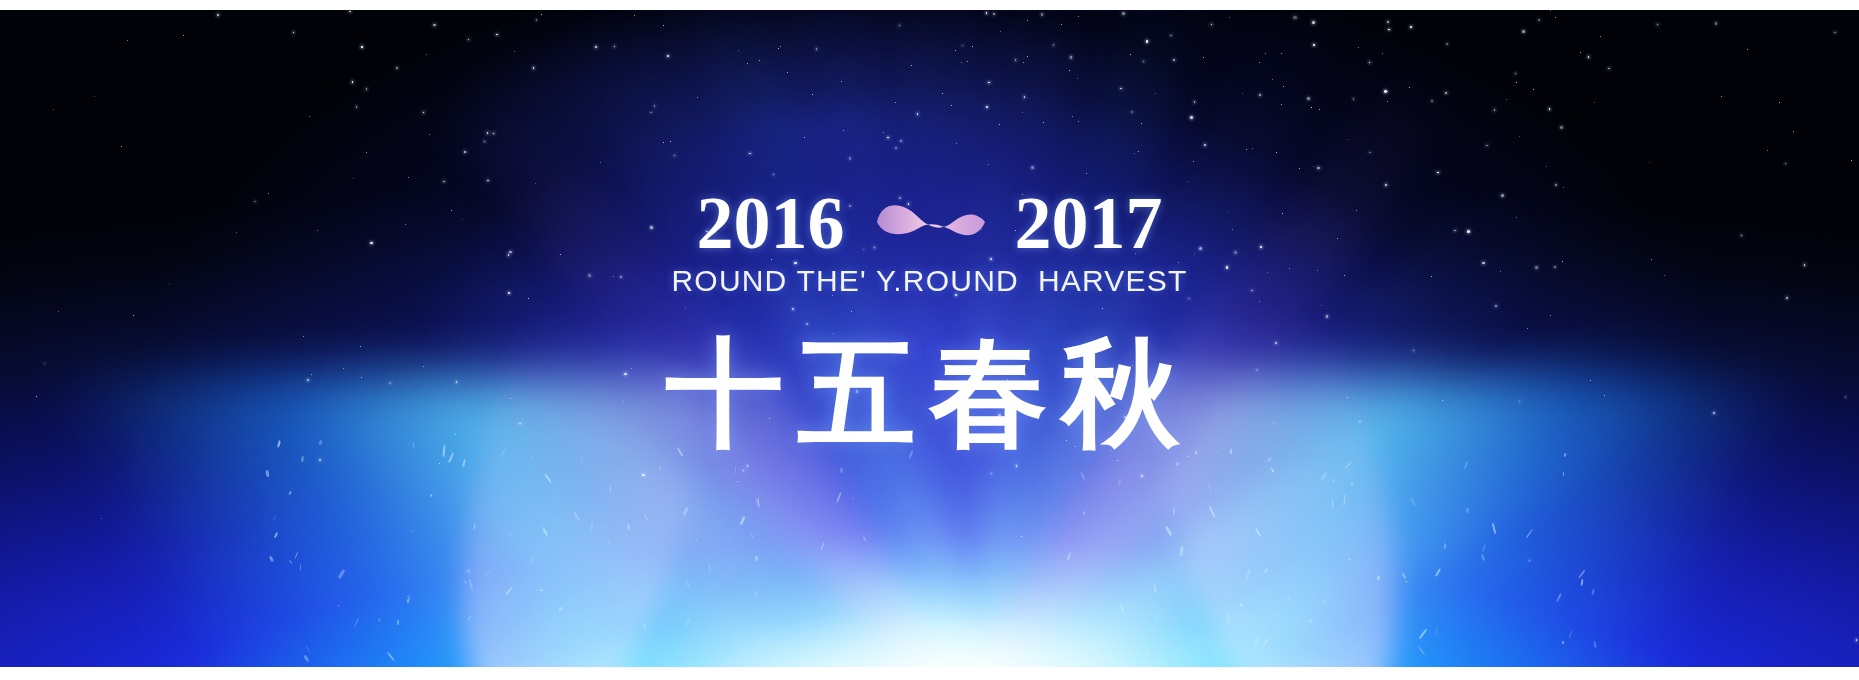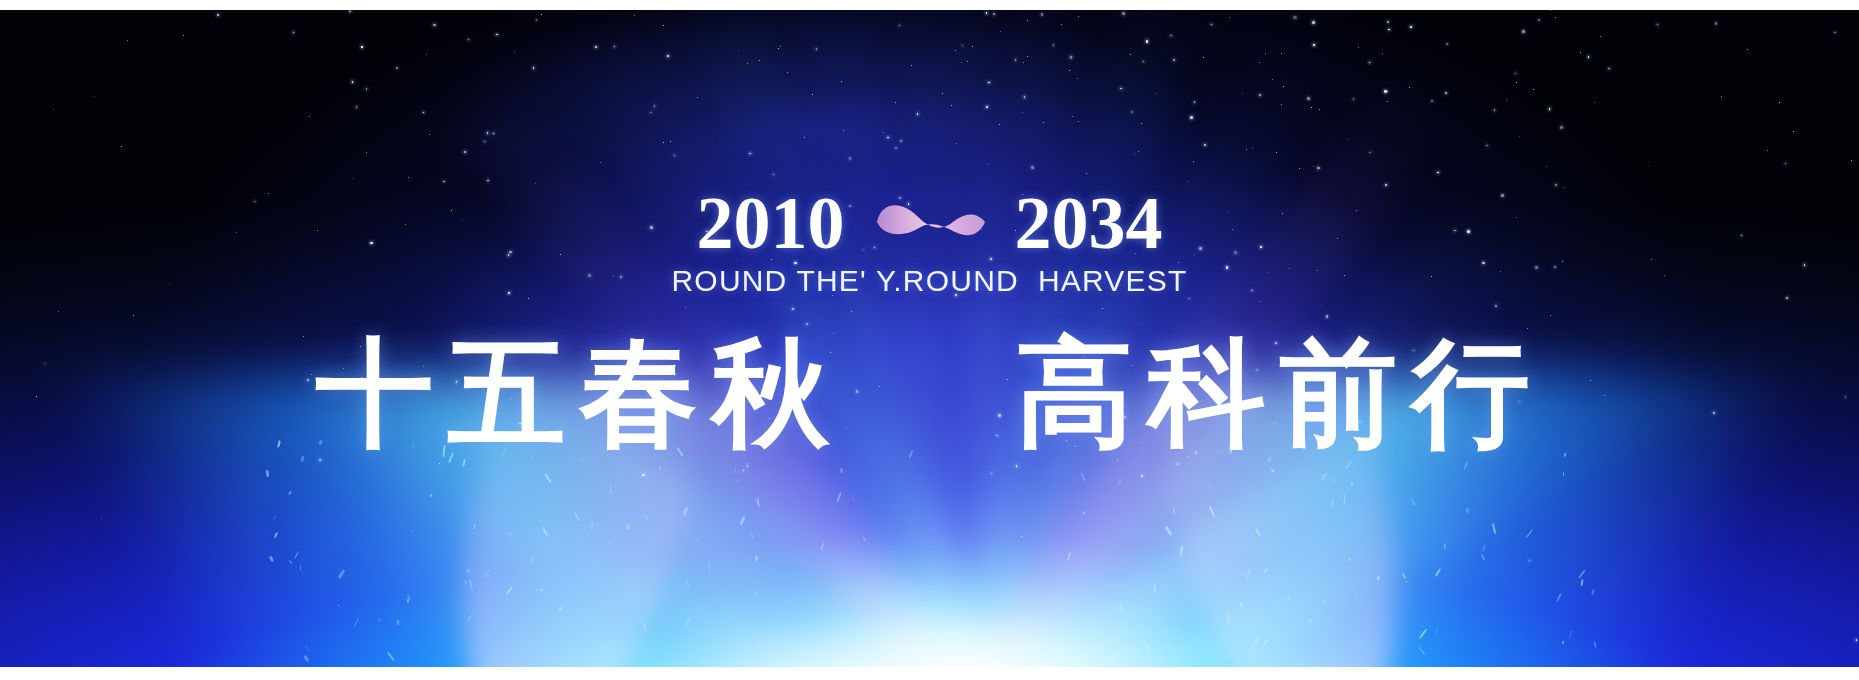--- a/index.html
+++ b/index.html
@@ -749,42 +749,41 @@
         <div class="sparkle" style="left: 318.8px; top: 430.1px; width: 2.5px; height: 5.4px; opacity: 0.33; transform: rotate(22deg);"></div>
         <div class="sparkle" style="left: 266.4px; top: 460.3px; width: 2.6px; height: 7.4px; opacity: 0.55; transform: rotate(-8deg);"></div>
         <div class="sparkle" style="left: 412.2px; top: 519.2px; width: 1.3px; height: 4.1px; opacity: 0.27; transform: rotate(34deg);"></div>
         <div class="sparkle" style="left: 1213.6px; top: 523.1px; width: 1.3px; height: 5.2px; opacity: 0.18; transform: rotate(10deg);"></div>
       </div>
   </div>
 
   <div class="content">
 
     <div class="year-row">
-      <span class="year">2010</span>
+      <span class="year">2016</span>
 
       <svg class="tilde" viewBox="0 0 122 70">
         <defs>
           <linearGradient id="tg" x1="0" y1="0" x2="1" y2="0">
             <stop offset="0%" stop-color="#b48ad0"></stop>
             <stop offset="22%" stop-color="#d4a7dd"></stop>
             <stop offset="48%" stop-color="#f0cce4"></stop>
             <stop offset="72%" stop-color="#dcafe0"></stop>
             <stop offset="100%" stop-color="#c79ad8"></stop>
           </linearGradient>
         </defs>
         <path d="M6,34 C10,14 30,12 46,28 C58,40 70,44 82,34 C94,24 106,24 114,34
                  C108,48 96,50 84,44 C70,37 60,33 48,40 C32,50 12,48 6,34 Z" fill="url(#tg)"></path>
       </svg>
 
-      <span class="year">2034</span>
+      <span class="year">2017</span>
     </div>
 
     <div class="subtitle">ROUND THE' Y.ROUND  HARVEST</div>
 
     <div class="phrase-row">
       <span class="phrase">十五春秋</span>
-      <span class="phrase">高科前行</span>
     </div>
 
   </div>
 
   <div class="edge-bottom"></div>
 </div>
 
 </body></html>

